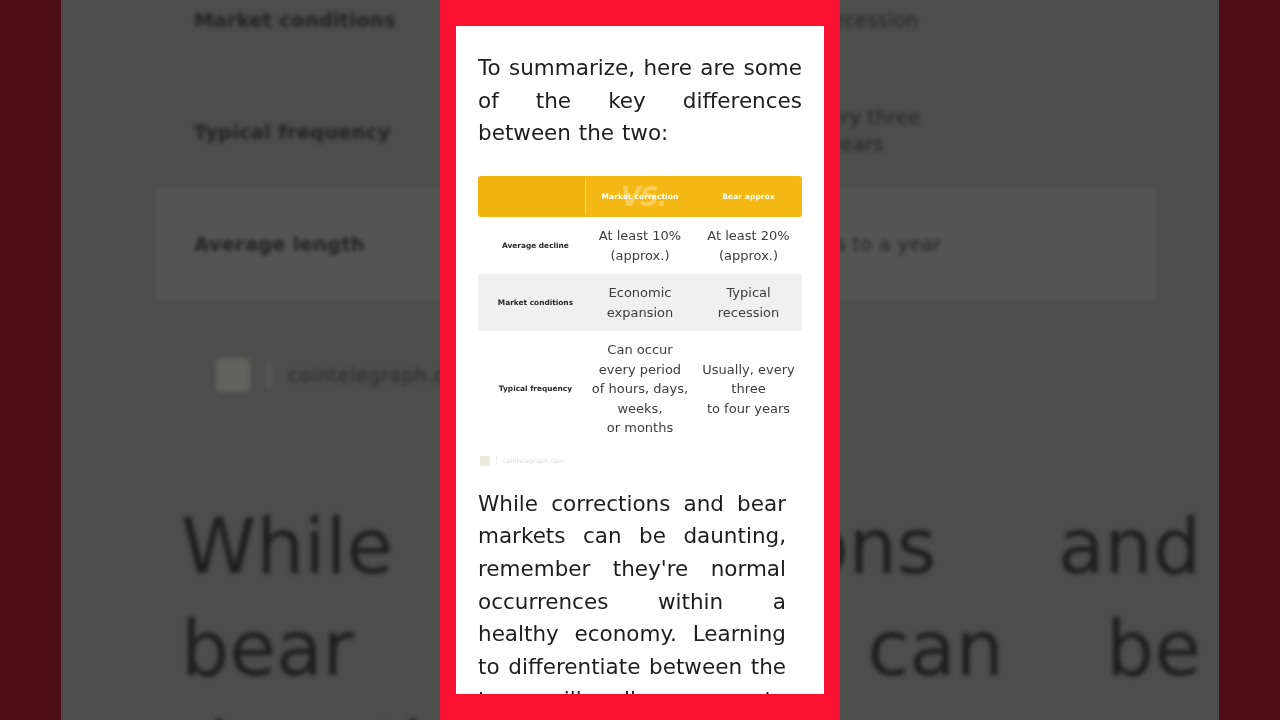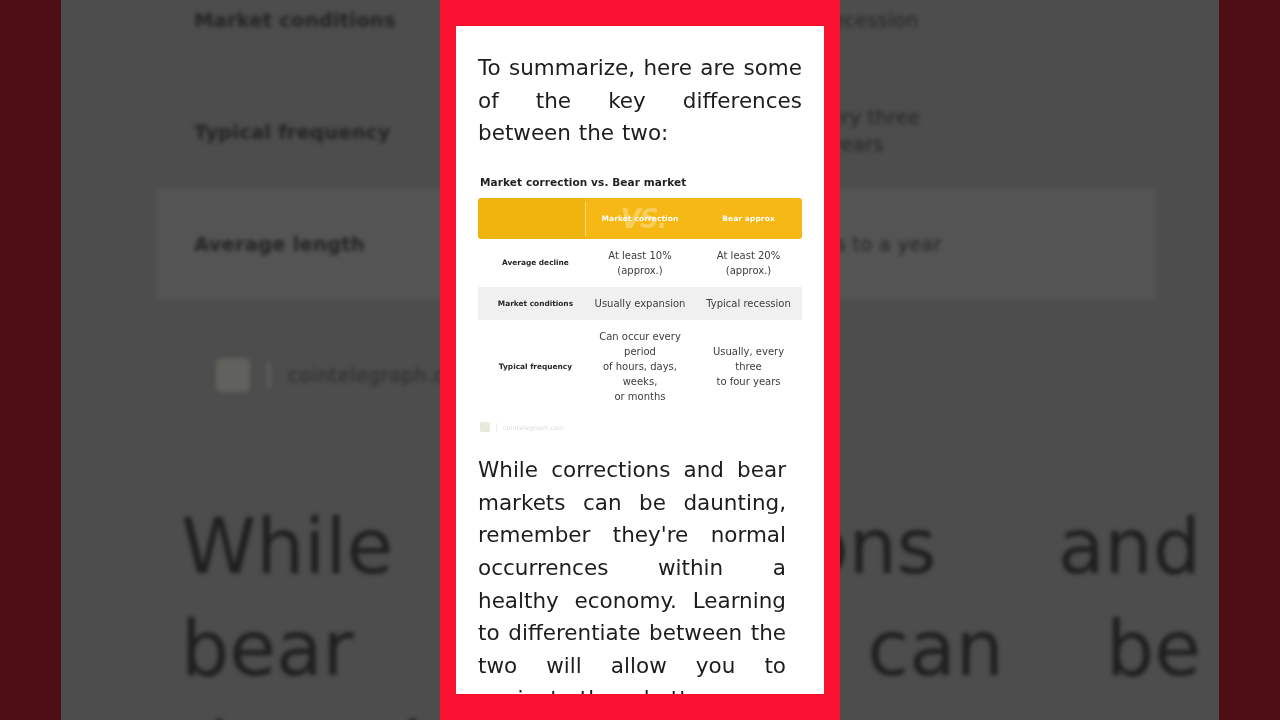--- a/index.html
+++ b/index.html
@@ -217,21 +217,21 @@
     font-weight: bold;
     font-style: italic;
     color: rgba(255,255,255,0.30);
     pointer-events: none;
     z-index: 0;
     letter-spacing: -1px;
   }
   .thead-row th span.txt { position: relative; z-index: 1; }
 
   .tbl tbody td {
-    font-size: 10px;
+    font-size: 13px;
     color: #3d3d3d;
     text-align: center;
     vertical-align: middle;
     line-height: 1.5;
     padding: 9px 6px;
   }
   .tbl tbody td.rlbl {
     font-weight: bold;
     color: #262626;
     text-align: center;
@@ -316,21 +316,20 @@
   <div class="bg-maroon-left"></div>
   <div class="bg-maroon-right"></div>
 
   <div class="card-frame">
     <div class="card">
       <div class="card-body">
 
         <p class="lead">To summarize, here are some of the key differences between the two:</p>
 
         <div class="info">
-          <div class="info-title">Market correction vs. Bear market</div>
 
           <table class="tbl">
             <thead>
               <tr class="thead-row">
                 <th class="h-blank"></th>
                 <th class="h-mid">
                   <span class="vs-mark">VS.</span>
                   <span class="txt">Market correction</span>
                 </th>
                 <th class="h-last">
@@ -339,21 +338,21 @@
               </tr>
             </thead>
             <tbody>
               <tr>
                 <td class="rlbl">Average decline</td>
                 <td>At least 10% (approx.)</td>
                 <td>At least 20% (approx.)</td>
               </tr>
               <tr class="alt">
                 <td class="rlbl">Market conditions</td>
-                <td>Usually expansion</td>
+                <td>Economic expansion</td>
                 <td>Typical recession</td>
               </tr>
               <tr>
                 <td class="rlbl">Typical frequency</td>
                 <td>
                   <span class="ml">Can occur every period</span><br>
                   <span class="ml">of hours, days, weeks,</span><br>
                   <span class="ml">or months</span>
                 </td>
                 <td>

